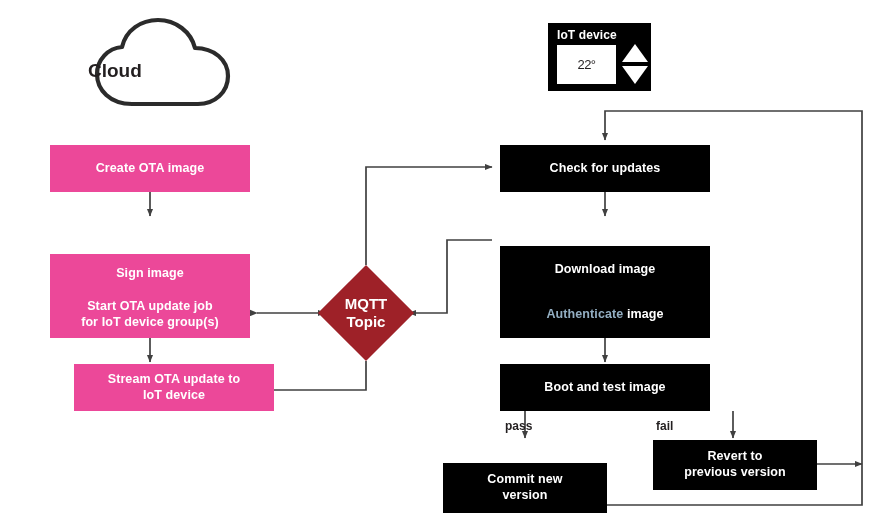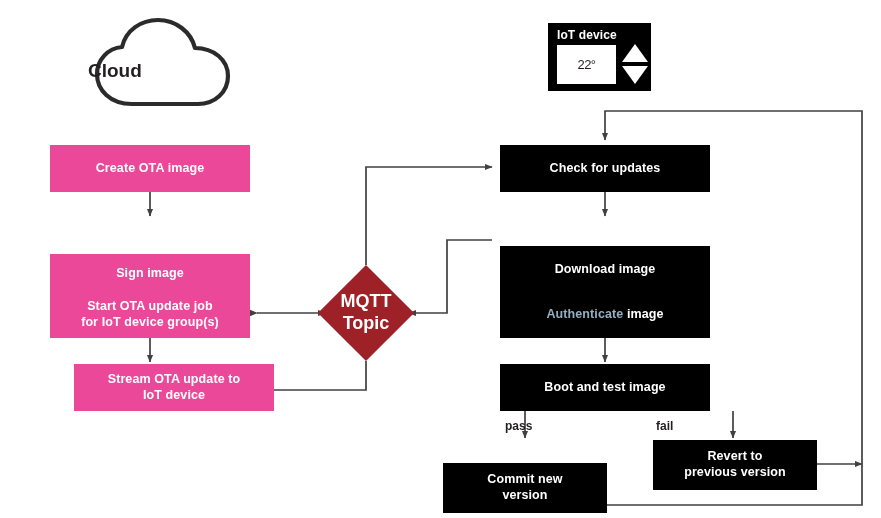--- a/index.html
+++ b/index.html
@@ -11,21 +11,21 @@
   .node{position:absolute;display:flex;align-items:center;justify-content:center;
         text-align:center;color:#ffffff;font-weight:bold;font-size:12.5px;
         line-height:1.25;letter-spacing:.1px;}
   .node.light{background:#ec4899;}
   .node.dark{background:#000000;text-align:center;}
 
   .diamond{position:absolute;display:flex;align-items:center;justify-content:center;}
   .diamond .dshape{position:absolute;left:0;top:0;width:100%;height:100%;
         background:#9e2128;transform:rotate(45deg);}
   .diamond .dlabel{position:relative;z-index:2;color:#ffffff;font-weight:bold;
-        font-size:18px;line-height:1.2;text-align:center;}
+        font-size:15px;line-height:1.2;text-align:center;}
 
   .cloudwrap{position:absolute;}
   .cloudlabel{position:absolute;left:0;right:12px;top:44px;text-align:left;
         color:#231f20;font-weight:bold;font-size:19px;}
 
   .iot{position:absolute;background:#000000;}
   .iot-title{position:absolute;left:9px;top:5px;color:#ffffff;font-weight:bold;
         font-size:12px;letter-spacing:.1px;}
   .iot-screen{position:absolute;left:9px;top:22px;width:57px;height:37px;
         background:#ffffff;border:1px solid #ffffff;display:flex;align-items:center;

